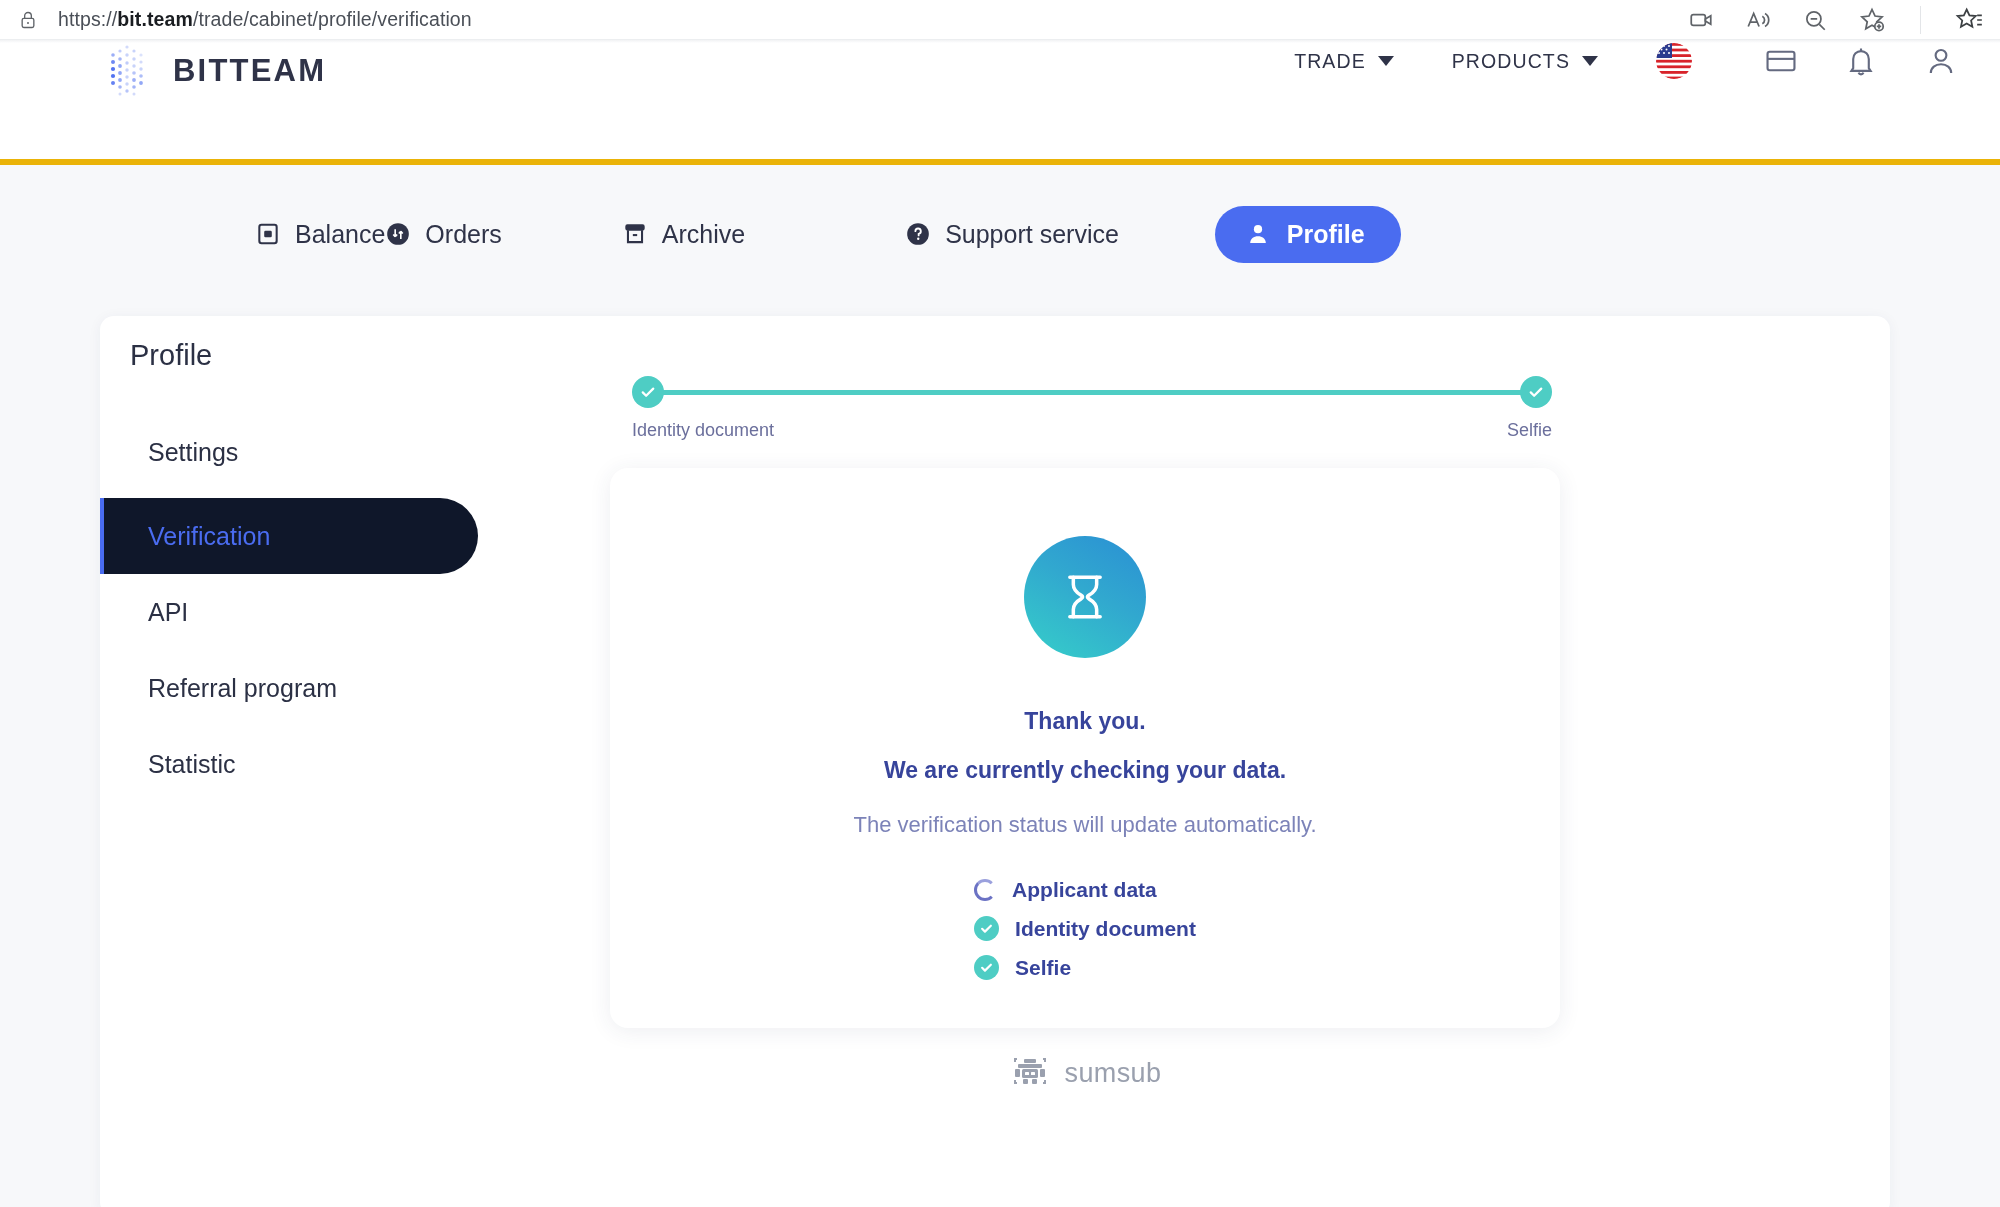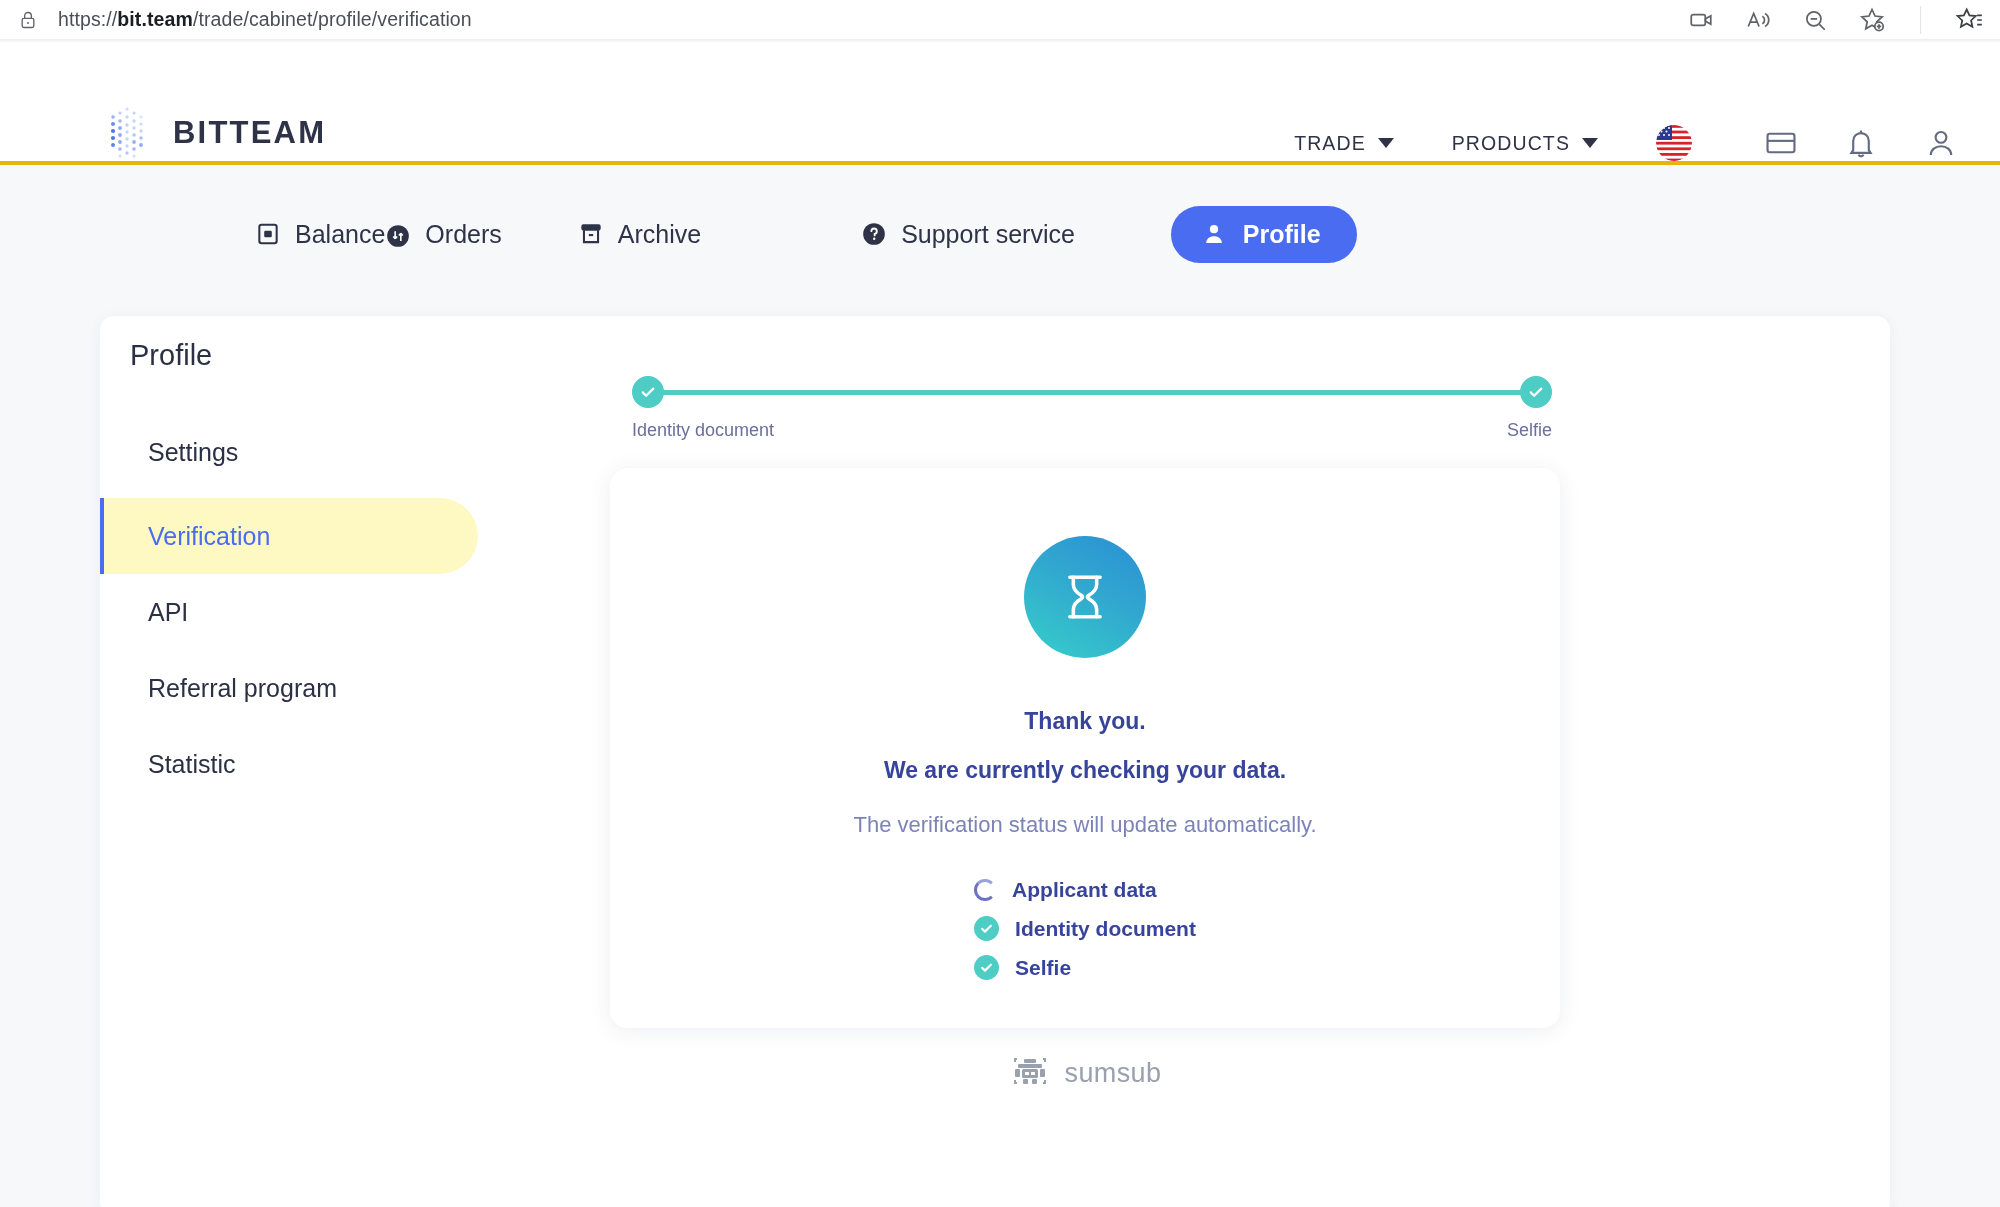--- a/index.html
+++ b/index.html
@@ -35,22 +35,22 @@
   .bar-shadow {
     position: absolute; left: 0; top: 40px; width: 2000px; height: 3px;
     background: linear-gradient(#f1f2f4, #ffffff);
   }
 
   
   .site-header {
     position: absolute; left: 0; top: 43px;
     width: 2000px; height: 122px;
     background: #ffffff;
-    border-bottom: 4px solid #eab308;
-    display: flex; align-items: flex-end;
+    border-bottom: 6px solid #eab308;
+    display: flex; align-items: flex-start;
   }
   .logo-wrap {
     display: flex; align-items: center; margin-left: 103px; gap: 22px;
   }
   .logo-mark { width: 48px; height: 56px; }
   .logo-text {
     font-size: 31px; font-weight: 700; color: #2f3348;
     letter-spacing: 2.2px;
   }
   .header-nav {
@@ -84,21 +84,21 @@
     display: flex; align-items: center;
     padding: 28px 0 0 255px; height: 110px;
   }
   .tab {
     display: flex; align-items: center; gap: 14px;
     font-size: 25px; color: #2f3348; cursor: pointer;
     margin-right: 0;
   }
   .tab-ic { width: 26px; height: 26px; flex: 0 0 auto; color: #2f3348; }
   .tab-balance { }
-  .tab-orders  { margin-right: 76px; align-items: flex-end; }
+  .tab-orders  { margin-right: 120px; }
   .tab-archive { margin-right: 160px; }
   .tab-support { margin-right: 96px; }
   .tab-profile {
     background: #4a6cf0; color: #ffffff; border-radius: 40px;
     padding: 14px 36px 14px 30px; gap: 16px;
     font-weight: 700; font-size: 25px;
   }
   .tab-profile .tab-ic { color: #ffffff; }
 
   
@@ -116,21 +116,21 @@
   }
 
   
   .side-nav { position: absolute; left: 0; top: 98px; width: 380px; }
   .side-item {
     position: relative; height: 76px; display: flex; align-items: center;
     padding-left: 48px; font-size: 25px; color: #2b3044; cursor: pointer;
   }
   .side-item.active {
     color: #4a6cf0;
-    background: #fef9c3;
+    background: #0f172a;
     border-top-right-radius: 38px; border-bottom-right-radius: 38px;
     width: 378px;
   }
   .side-item.active::before {
     content: ""; position: absolute; left: 0; top: 0;
     width: 4px; height: 100%; background: #4a6cf0;
   }
   .side-sp-1 { margin-top: 8px; }
 
   

